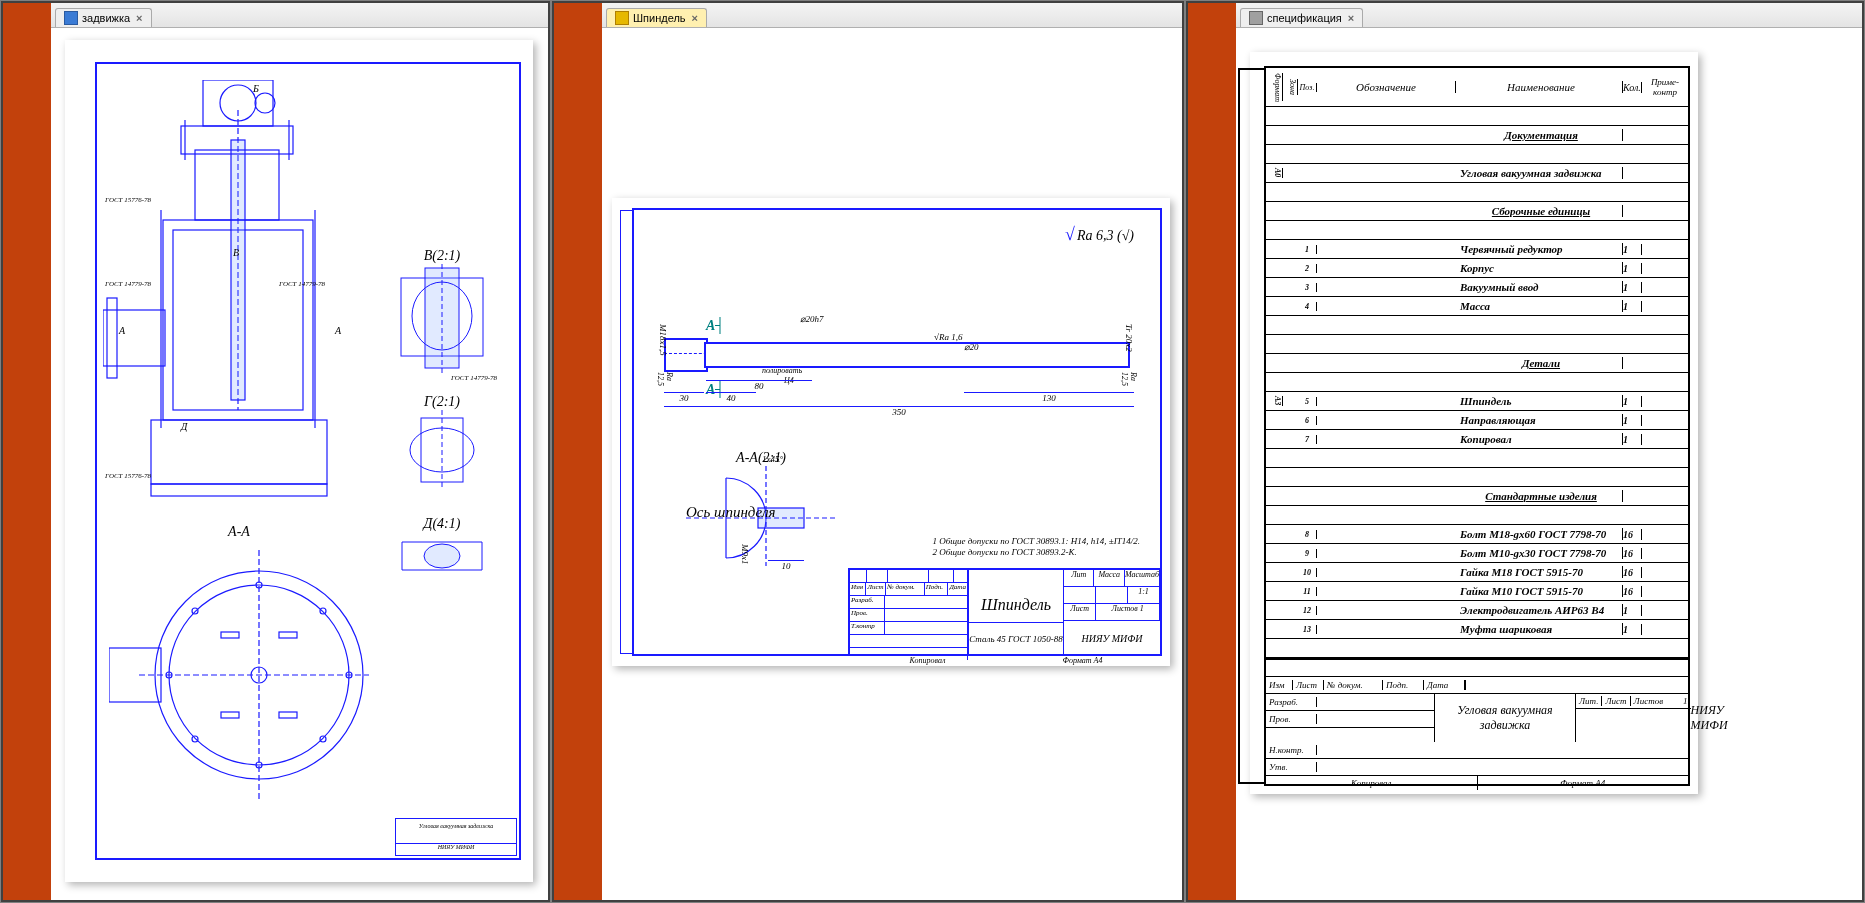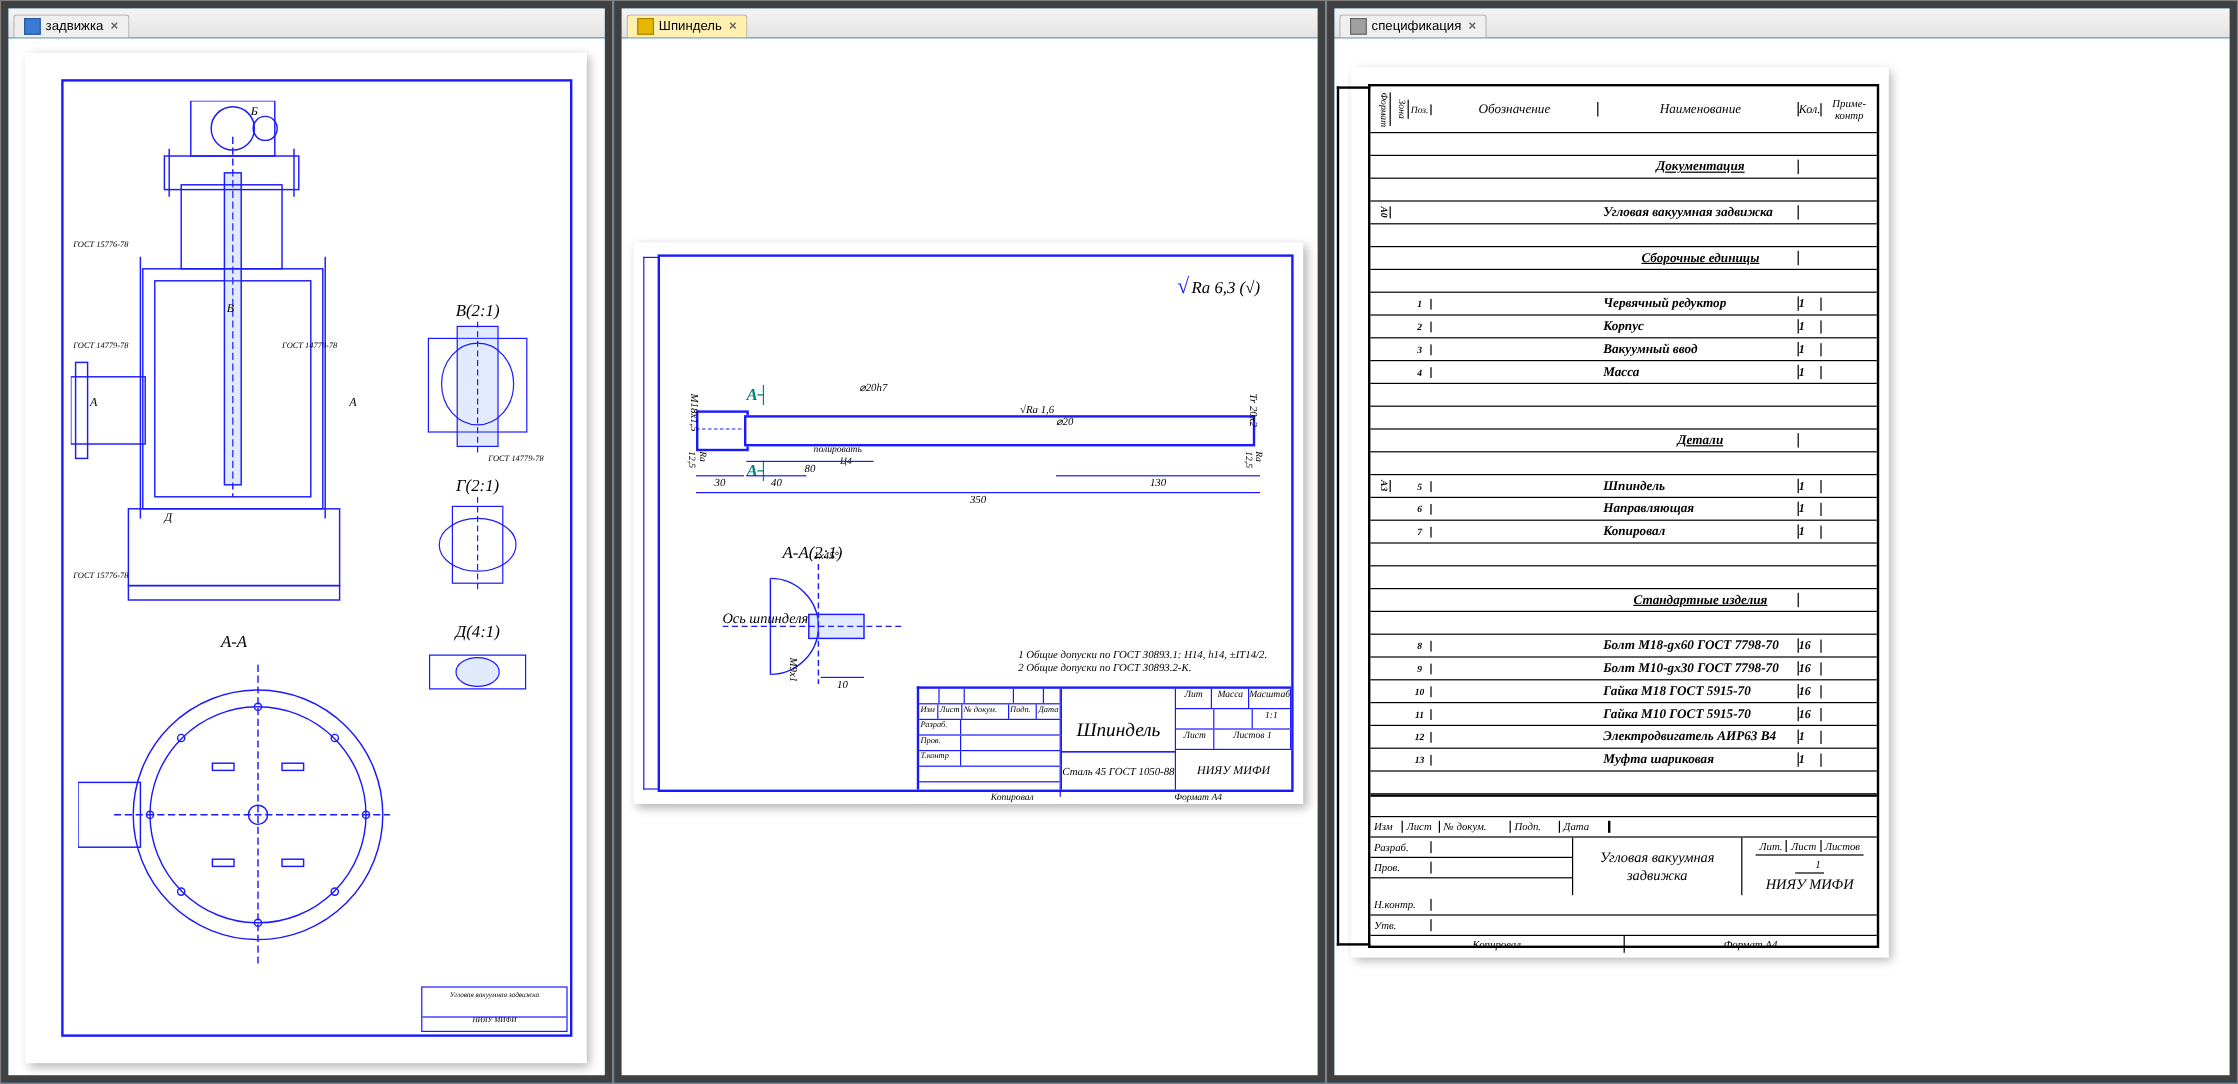--- a/index.html
+++ b/index.html
@@ -11,23 +11,24 @@
     overflow: hidden;
   }
   .workspace {
     display: flex;
     width: 1865px;
     height: 903px;
   }
   .panel {
     display: flex;
     flex-direction: column;
-    background: #0369a1;
-    border: 6px solid #404040;
+    background: #c2410c;
+    border: 2px solid #404040;
     margin: 1px;
+    padding-left: 48px;
   }
   .panel-left { width: 497px; }
   .panel-mid  { width: 580px; }
   .panel-right{ width: 477px; flex:1; }
   .tab-bar {
     background: linear-gradient(#f4f4f4,#e4e4e4);
     border-bottom: 1px solid #b0b0b0;
     padding: 2px 4px 0 4px;
     height: 22px;
     display: flex;
@@ -123,21 +124,21 @@
   .spec-title-block {
     border-top:2px solid #000;
     display:flex;
     flex-direction:column;
   }
   .tb-row { display:flex; border-bottom:1px solid #000; height:16px;align-items:center;}
   .tb-cell { border-right:1px solid #000; font-size:9px;padding:0 3px;display:flex;align-items:center;}
   .tb-main { display:flex; height:48px;}
   .tb-main-left{ width:168px; border-right:1px solid #000;}
   .tb-main-mid { flex:1; border-right:1px solid #000; display:flex;align-items:center;justify-content:center;font-size:12px;text-align:center;}
-  .tb-main-right{ width:112px; display:flex;flex-direction:column;align-items:center;}
+  .tb-main-right{ width:112px; display:flex;flex-direction:row;}
   .tb-bottom { display:flex; height:14px;border-top:1px solid #000;}
   .tb-bottom div{border-right:1px solid #000;font-size:9px;display:flex;align-items:center;justify-content:center;}
 
   
   .mid-frame{
     position:absolute; inset:10px 8px 10px 20px; border:2px solid #1a1aff;
   }
   .mid-sidebar {
     position:absolute; left:-14px; top:0; bottom:0; width:12px;
     border:1px solid #1a1aff; border-right:none;
@@ -379,21 +380,21 @@
             <svg width="150" height="100">
               <g stroke="#1a1aff" stroke-width="1.2" fill="none">
                 <path d="M40,12 a40,40 0 0 1 0,80"></path>
                 <line x1="40" y1="12" x2="40" y2="92"></line>
                 <rect x="72" y="42" width="46" height="20" fill="#88aaff" fill-opacity=".25"></rect>
                 <line x1="0" y1="52" x2="150" y2="52" stroke-dasharray="5,3"></line>
                 <line x1="80" y1="0" x2="80" y2="100" stroke-dasharray="5,3"></line>
               </g>
             </svg>
             <div class="label-txt" style="position:absolute;left:76px;top:4px;font-size:9px">1х45°</div>
-            <div class="label-txt" style="position:absolute;left:0px;top:54px;font-size:12px">Ось шпинделя</div>
+            <div class="label-txt" style="position:absolute;left:0px;top:54px;font-size:15px">Ось шпинделя</div>
             <div class="label-txt" style="position:absolute;left:54px;top:94px;writing-mode:vertical-rl;font-size:9px">М9х1</div>
             <div class="dim" style="left:82px;top:110px;width:36px">10</div>
           </div>
 
           <div class="notes">
             <div>1 Общие допуски по ГОСТ 30893.1: Н14, h14, ±IT14/2.</div>
             <div>2 Общие допуски по ГОСТ 30893.2-К.</div>
           </div>
 
           <div class="mid-tblock">

